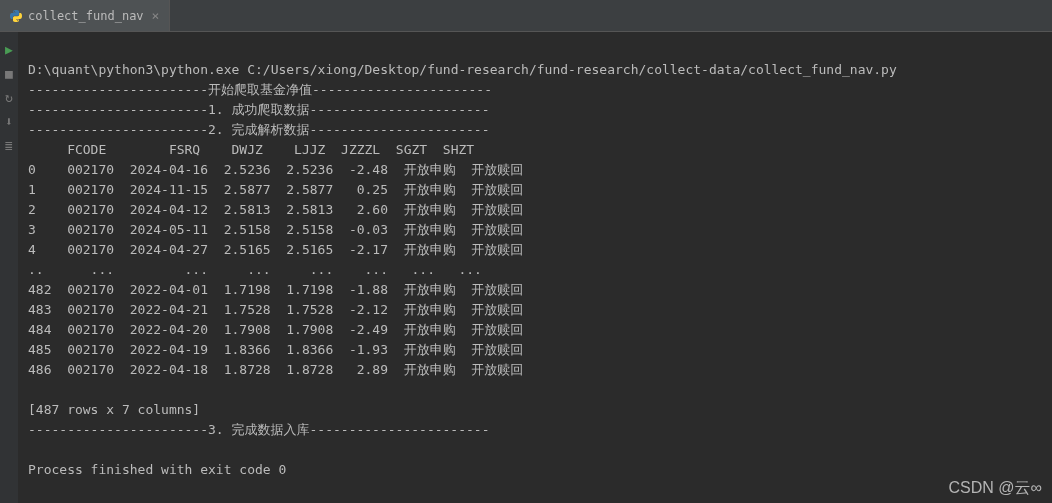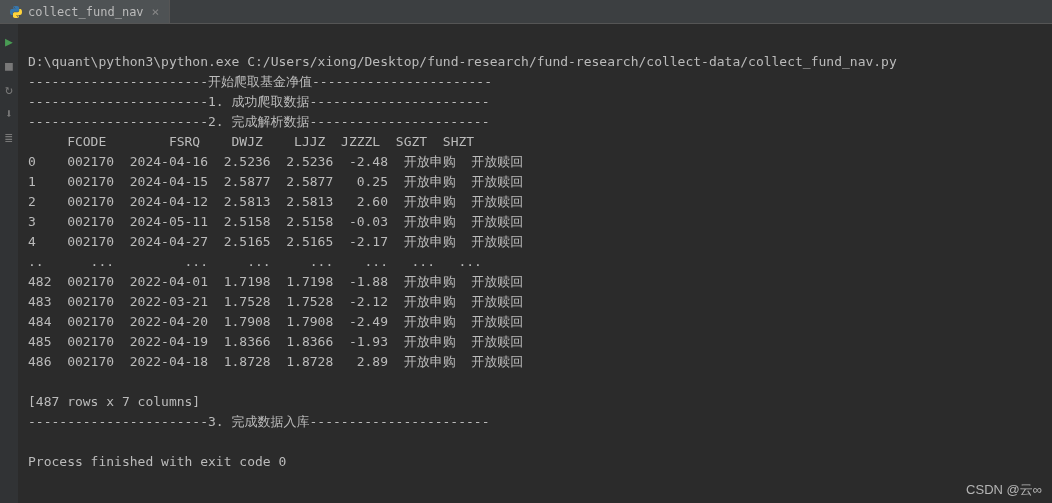--- a/index.html
+++ b/index.html
@@ -8,21 +8,21 @@
       font-size: 13px;
       background: #2b2b2b;
       color: #a9b7c6;
       width: 1052px;
       height: 503px;
       overflow: hidden;
       position: relative;
     }
     .tab-bar {
       background: #3c3f41;
-      height: 24px;
+      height: 32px;
       display: flex;
       align-items: flex-end;
       border-bottom: 1px solid #555;
     }
     .tab {
       display: flex;
       align-items: center;
       padding: 0 10px;
       height: 100%;
       background: #4e5254;
@@ -72,21 +72,21 @@
       font-family: "Consolas", "Monaco", monospace;
       font-size: 13px;
       color: #bbbbbb;
       overflow: auto;
     }
     .watermark {
       position: absolute;
       bottom: 4px;
       right: 10px;
       color: #cccccc;
-      font-size: 13px;
+      font-size: 16px;
       font-family: sans-serif;
       opacity: 0.85;
     }
   </style>
 </head>
 <body>
 
 <div class="tab-bar">
   <div class="tab">
     <span class="tab-icon">
@@ -109,27 +109,27 @@
     <div class="gutter-icon">≣</div>
   </div>
 
   <div class="console">
 <span>D:\quant\python3\python.exe C:/Users/xiong/Desktop/fund-research/fund-research/collect-data/collect_fund_nav.py</span>
 <span>-----------------------开始爬取基金净值-----------------------</span>
 <span>-----------------------1. 成功爬取数据-----------------------</span>
 <span>-----------------------2. 完成解析数据-----------------------</span>
 <span>     FCODE        FSRQ    DWJZ    LJJZ  JZZZL  SGZT  SHZT</span>
 <span>0    002170  2024-04-16  2.5236  2.5236  -2.48  开放申购  开放赎回</span>
-<span>1    002170  2024-04-15  2.5877  2.5877   0.25  开放申购  开放赎回</span>
+<span>1    002170  2024-11-15  2.5877  2.5877   0.25  开放申购  开放赎回</span>
 <span>2    002170  2024-04-12  2.5813  2.5813   2.60  开放申购  开放赎回</span>
 <span>3    002170  2024-05-11  2.5158  2.5158  -0.03  开放申购  开放赎回</span>
 <span>4    002170  2024-04-27  2.5165  2.5165  -2.17  开放申购  开放赎回</span>
 <span>..      ...         ...     ...     ...    ...   ...   ...</span>
 <span>482  002170  2022-04-01  1.7198  1.7198  -1.88  开放申购  开放赎回</span>
-<span>483  002170  2022-03-21  1.7528  1.7528  -2.12  开放申购  开放赎回</span>
+<span>483  002170  2022-04-21  1.7528  1.7528  -2.12  开放申购  开放赎回</span>
 <span>484  002170  2022-04-20  1.7908  1.7908  -2.49  开放申购  开放赎回</span>
 <span>485  002170  2022-04-19  1.8366  1.8366  -1.93  开放申购  开放赎回</span>
 <span>486  002170  2022-04-18  1.8728  1.8728   2.89  开放申购  开放赎回</span>
 <span></span>
 <span>[487 rows x 7 columns]</span>
 <span>-----------------------3. 完成数据入库-----------------------</span>
 <span></span>
 <span>Process finished with exit code 0</span>
 </div>
 </div>

